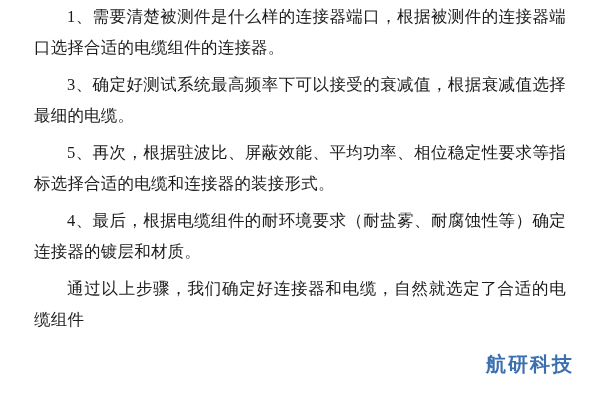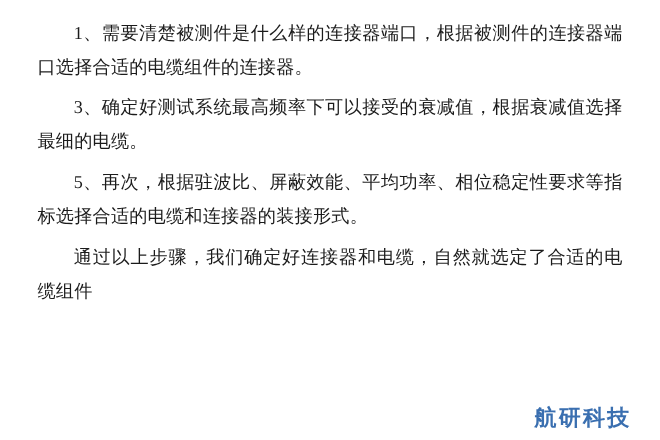--- a/index.html
+++ b/index.html
@@ -11,54 +11,55 @@
     height: 400px;
     background: #ffffff;
     font-family: "Liberation Serif", "DejaVu Serif", serif;
     overflow: hidden;
   }
   .page {
     position: relative;
     width: 600px;
     height: 400px;
     box-sizing: border-box;
-    padding: 14px 34px 0 34px;
+    padding: 1px 34px 0 34px;
     background: #ffffff;
   }
   .para {
     margin: 0 0 6px 0;
     font-size: 16.5px;
     line-height: 31px;
     color: #1b1b1b;
     text-align: justify;
     text-justify: inter-ideograph;
     text-indent: 2em;
     letter-spacing: 0.2px;
     font-family: "Liberation Serif", "DejaVu Serif", serif;
   }
   .para:last-of-type {
     margin-bottom: 16px;
   }
   .watermark {
     position: absolute;
     right: 26px;
-    bottom: 7px;
+    bottom: 22px;
     font-size: 20px;
     letter-spacing: 2px;
     color: #3a6fb0;
     font-weight: bold;
     font-family: "Liberation Sans", "DejaVu Sans", sans-serif;
     white-space: nowrap;
   }
 </style>
 </head>
 <body>
 
 <div class="page">
 
   <p class="para">1、需要清楚被测件是什么样的连接器端口，根据被测件的连接器端口选择合适的电缆组件的连接器。</p>
   <p class="para">3、确定好测试系统最高频率下可以接受的衰减值，根据衰减值选择最细的电缆。</p>
   <p class="para">5、再次，根据驻波比、屏蔽效能、平均功率、相位稳定性要求等指标选择合适的电缆和连接器的装接形式。</p>
+  <p class="para">4、最后，根据电缆组件的耐环境要求（耐盐雾、耐腐蚀性等）确定连接器的镀层和材质。</p>
   <p class="para">通过以上步骤，我们确定好连接器和电缆，自然就选定了合适的电缆组件</p>
 
   <div class="watermark" style="color: rgb(58, 111, 176);">航研科技</div>
 
 </div>
 
 </body></html>

